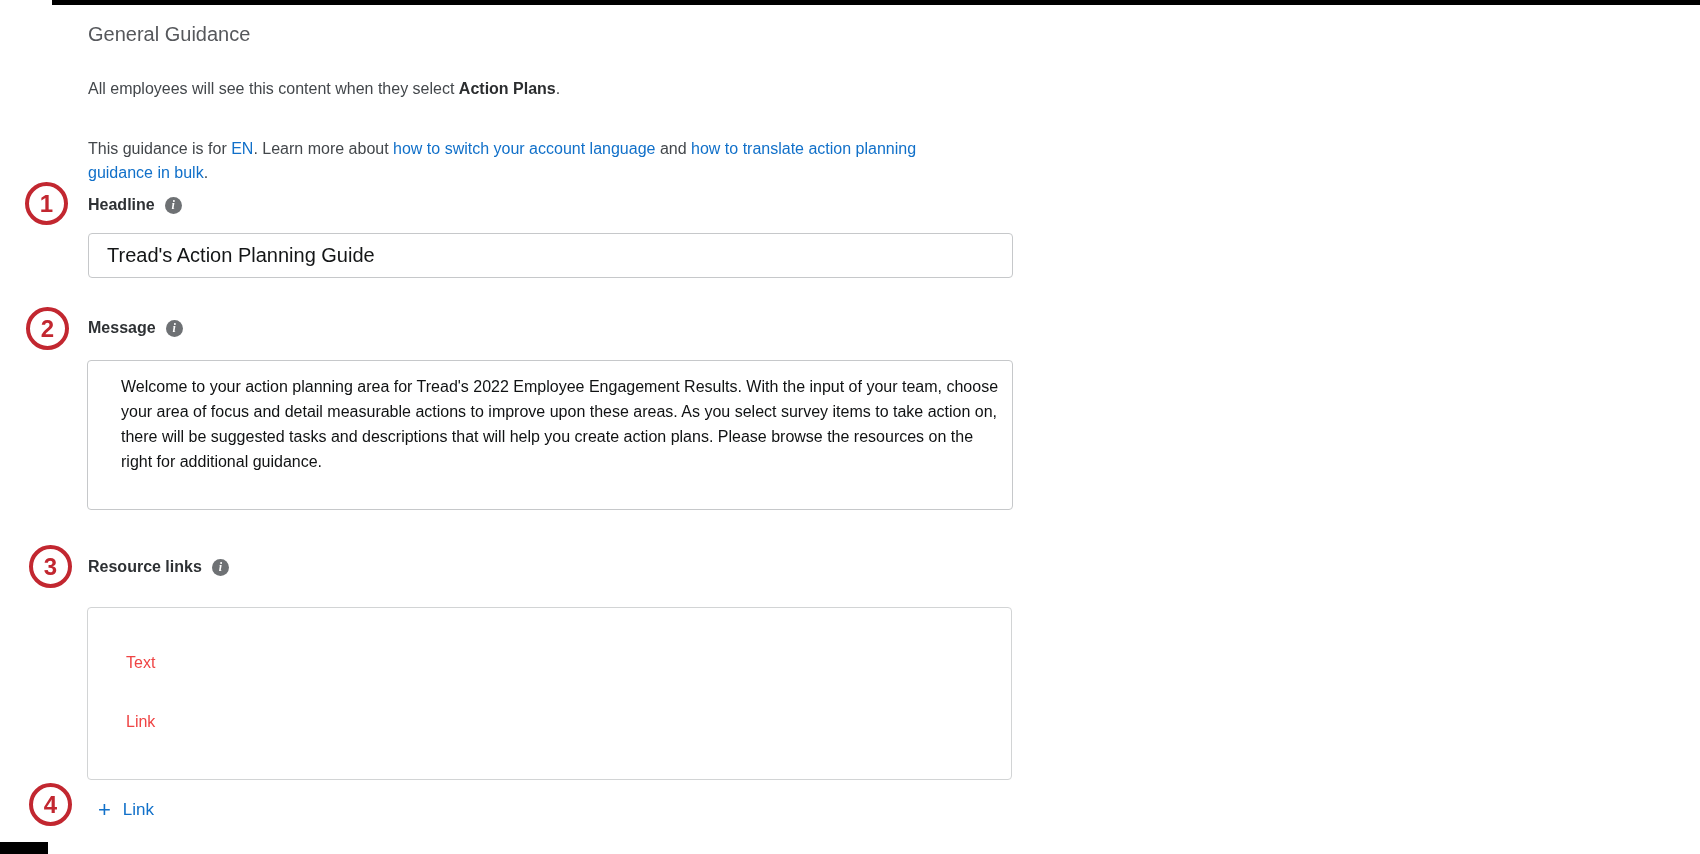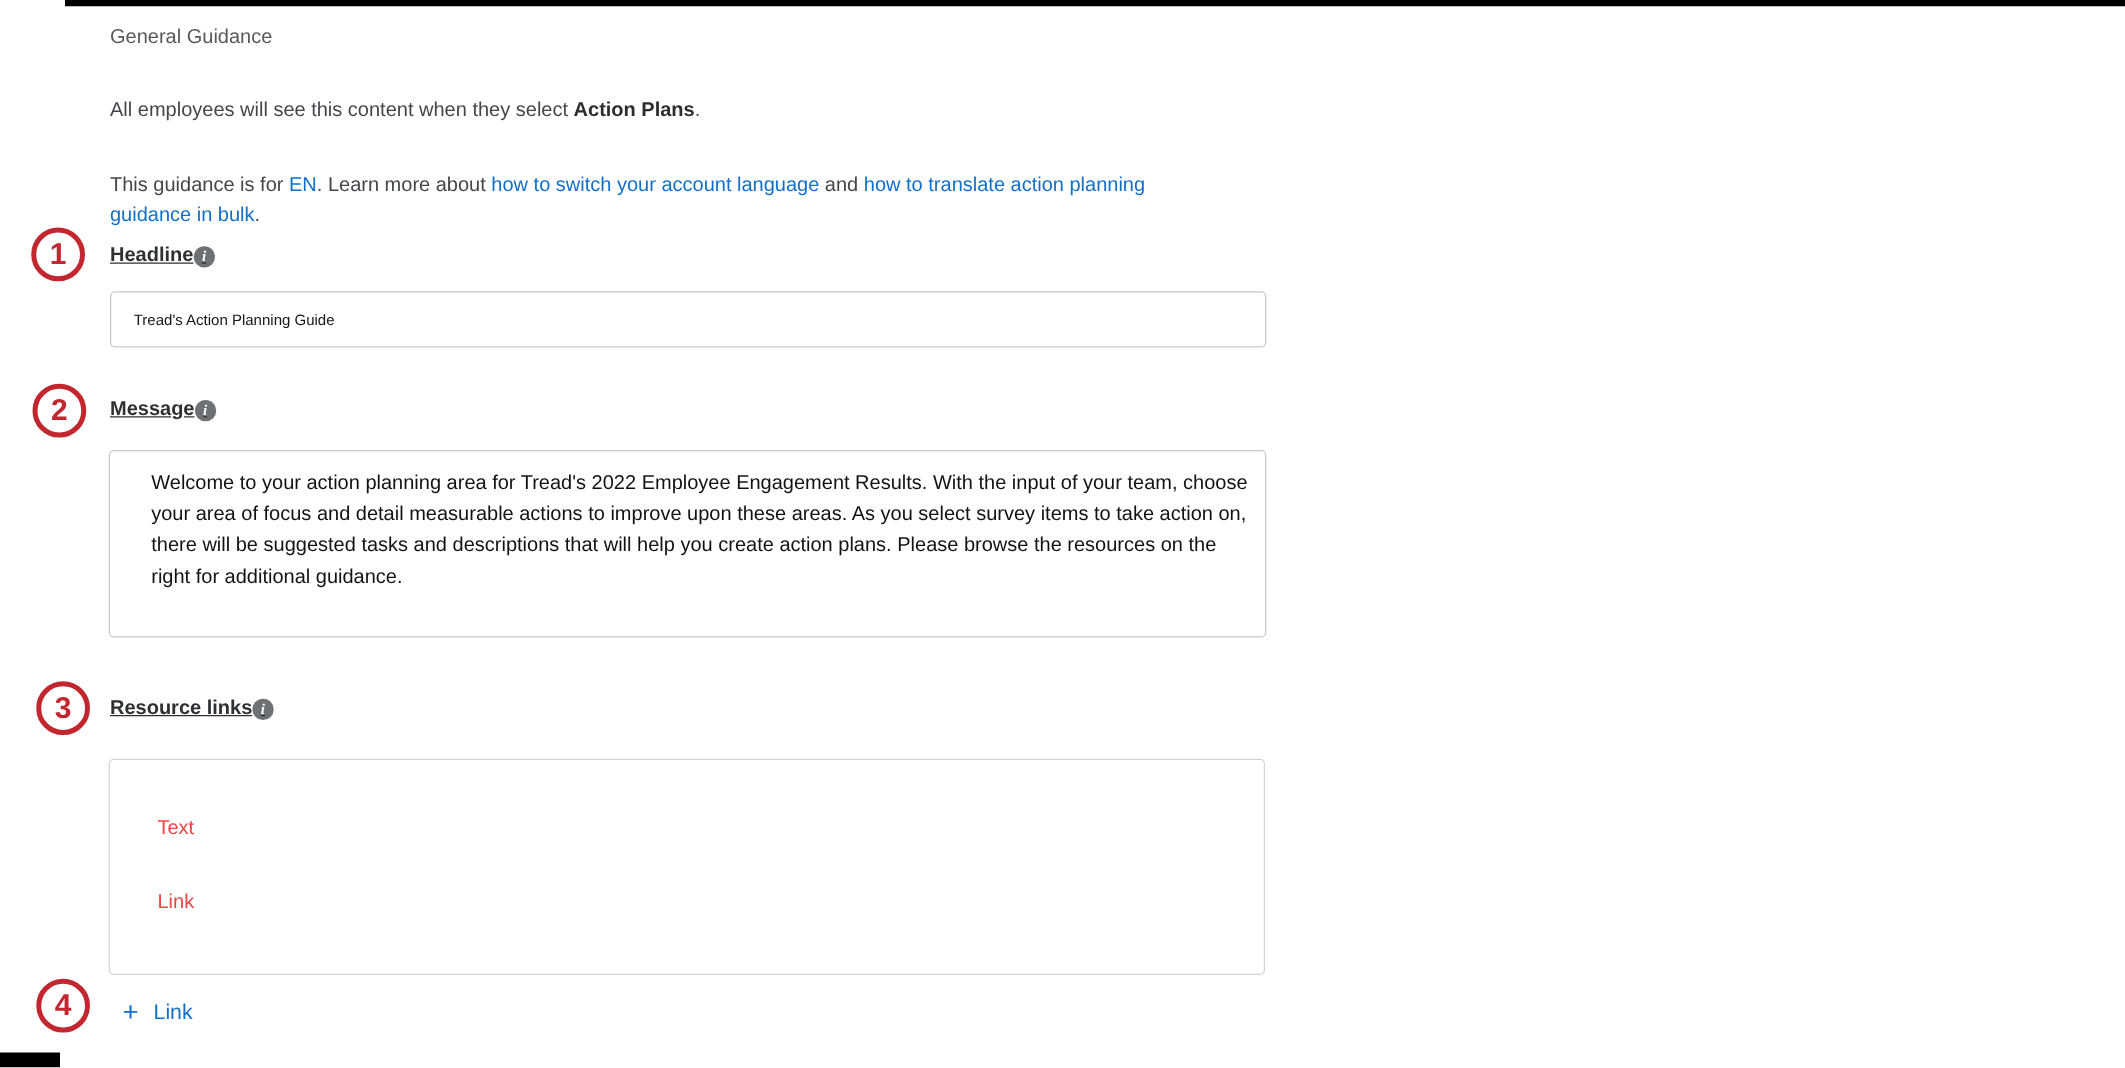--- a/index.html
+++ b/index.html
@@ -20,51 +20,51 @@
     display: flex; align-items: center; justify-content: center;
     background: transparent; line-height: 1;
   }
   .c1 { left: 25px; top: 182px; }
   .c2 { left: 26px; top: 307px; }
   .c3 { left: 29px; top: 545px; }
   .c4 { left: 29px; top: 783px; }
 
   .page-title {
     position: absolute; left: 88px; top: 10px;
-    font-size: 16px; font-weight: 400; color: #56585c;
+    font-size: 20px; font-weight: 400; color: #56585c;
   }
 
   .para { font-size: 16px; color: #43474b; line-height: 24px; }
   .intro { position: absolute; left: 88px; top: 61px; }
   .intro b { color: #2b2d2f; }
   .lang-note { position: absolute; left: 88px; top: 102px; width: 862px; margin-top: 35px; }
   a.inline-link { color: #1170c9; text-decoration: none; cursor: pointer; }
 
   .field-label {
     position: absolute; font-size: 16px; font-weight: 700; color: #2e3134;
-    display: flex; align-items: center; line-height: 18px; text-decoration: underline;
+    display: flex; align-items: center; gap: 10px; line-height: 18px;
   }
   .lbl-headline { left: 88px; top: 196px; }
   .lbl-message  { left: 88px; top: 319px; align-items: center; }
   .lbl-resource { left: 88px; top: 558px; }
 
   .info-icon {
     width: 17px; height: 17px; border-radius: 50%;
     background: #6e7174; color: #fff;
     font-family: "Liberation Serif", serif; font-style: italic;
     font-size: 12px; font-weight: 700;
     display: inline-flex; align-items: center; justify-content: center;
     cursor: pointer; flex: 0 0 auto;
   }
 
   .text-input {
     position: absolute; box-sizing: border-box;
     border: 1px solid #c6c8ca; border-radius: 4px;
     background: #fff; color: #141617;
-    font-family: "Liberation Sans", sans-serif; font-size: 12px;
+    font-family: "Liberation Sans", sans-serif; font-size: 20px;
     padding: 0 16px; outline: none;
   }
   .headline-input { left: 88px; top: 233px; width: 925px; height: 45px; padding-left: 18px; }
 
   .message-area {
     position: absolute; left: 87px; top: 360px; width: 926px; height: 150px;
     box-sizing: border-box; border: 1px solid #c6c8ca; border-radius: 4px;
     background: #fff; color: #101213; resize: none; outline: none;
     font-family: "Liberation Sans", sans-serif; font-size: 16px; line-height: 25px;
     padding: 13px 12px 13px 33px; overflow: hidden;

